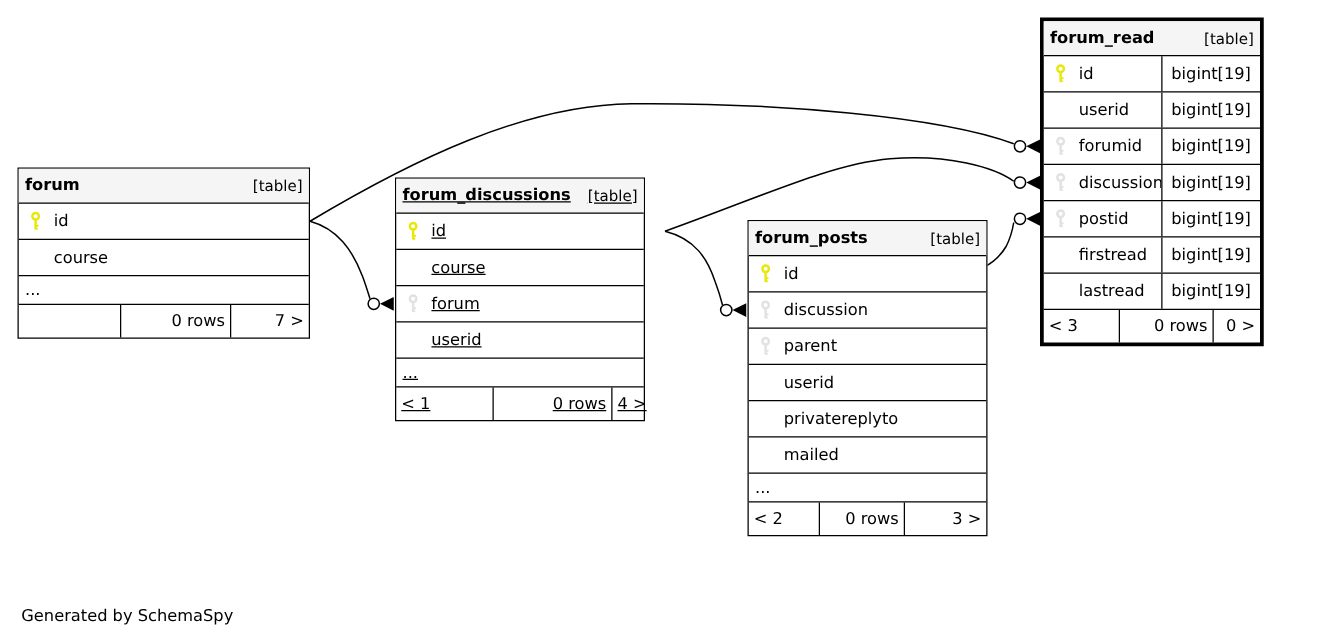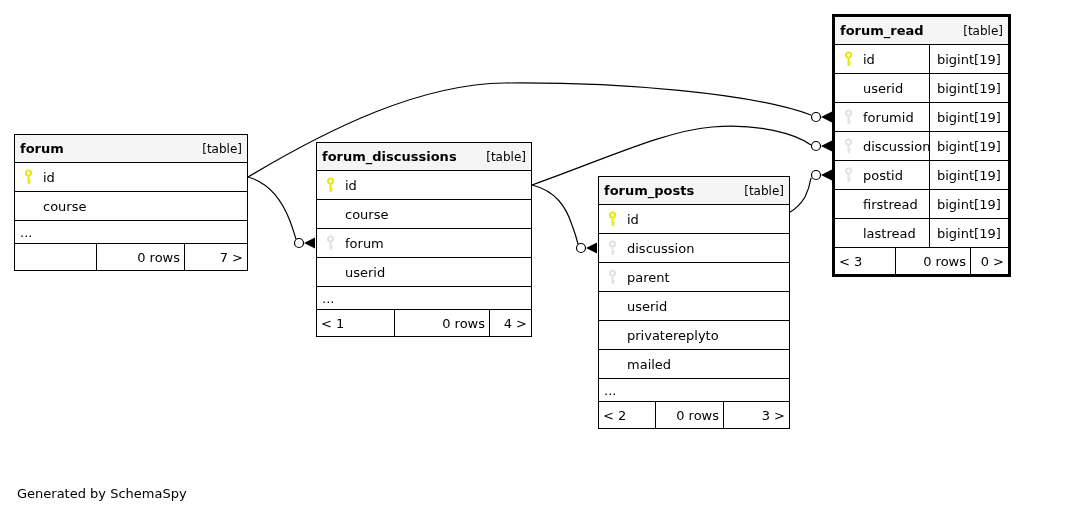--- a/index.html
+++ b/index.html
@@ -106,21 +106,21 @@
     <span class="colname">course</span>
   </div>
   <div class="row ellipsis">...</div>
   <div class="tfoot">
     <span class="fcell fprev"></span>
     <span class="fcell frows">0 rows</span>
     <span class="fcell fnext">7 &gt;</span>
   </div>
 </div>
 
-<div class="tbl" id="t1" style="left:316px;top:142px;width:216px;">
+<div class="tbl" id="t1" style="left:316px;top:142px;width:200px;text-decoration:underline;">
   <div class="thead">
     <span class="tname">forum_discussions</span>
     <span class="ttag">[table]</span>
   </div>
   <div class="row">
     <span class="keyicon">
         <svg width="12" height="16" viewBox="0 0 12 16">
           <circle cx="5.5" cy="4" r="2.6" fill="#fff" stroke="#a8a800" stroke-width="1"></circle>
           <circle cx="5.5" cy="4" r="2.6" fill="none" stroke="#e8e80c" stroke-width="1.9"></circle>
           <line x1="5.5" y1="6.8" x2="5.5" y2="14.6" stroke="#e8e80c" stroke-width="2"></line>

